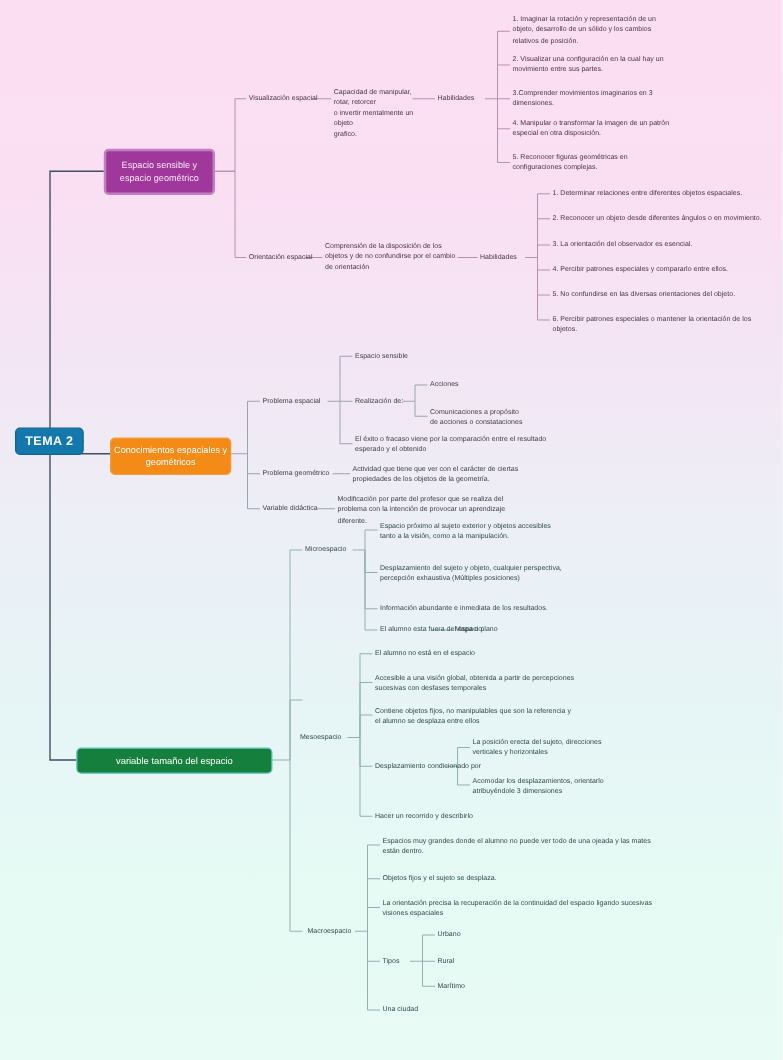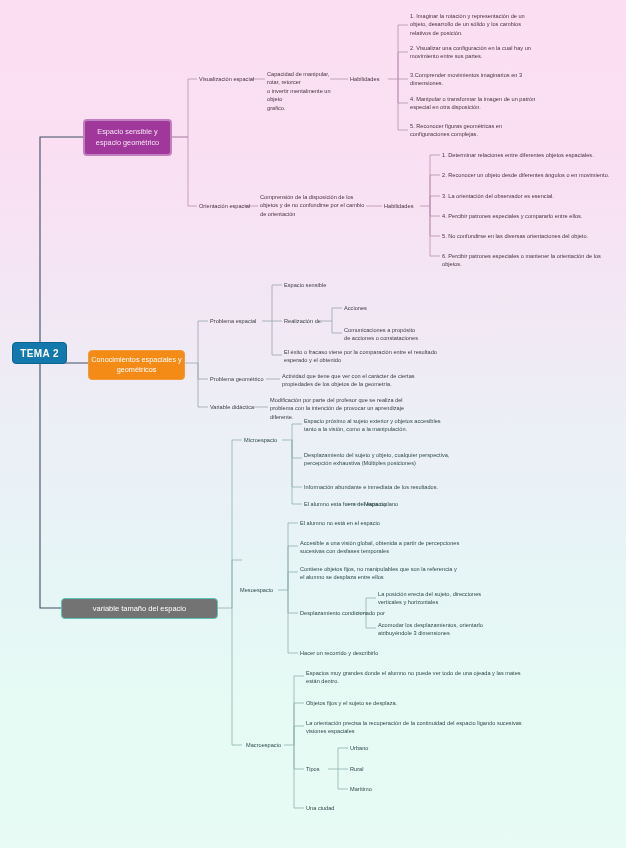--- a/index.html
+++ b/index.html
@@ -18,21 +18,21 @@
            justify-content:center;text-align:center;border-radius:4px;}
   .n-root{left:12px;top:342px;width:55px;height:22px;background:#1379ad;
           border:1px solid #0f6492;color:#ffffff;font-size:10px;font-weight:bold;}
   .n-root span{letter-spacing:.4px;}
   .n-purple{left:83px;top:119px;width:89px;height:37px;background:#a0379b;
             border:2px solid #c27fc0;color:#f6e6f4;font-size:7.3px;line-height:1.45;
             padding:2px 6px;}
   .n-orange{left:88px;top:350px;width:97px;height:30px;background:#f58b17;
             border:1px solid #f09a3a;color:#ffffff;font-size:7.3px;line-height:1.4;
             padding:1px 2px;}
-  .n-teal{left:61px;top:598px;width:157px;height:21px;background:#737373;
+  .n-teal{left:61px;top:598px;width:157px;height:21px;background:#15803d;
           border:1px solid #5cc2ba;color:#ffffff;font-size:7.5px;padding:1px 3px;}
 
   
   .lbl{position:absolute;font-size:5.6px;line-height:1.5;color:#3a3a3a;
        white-space:pre-line;letter-spacing:.02px;}
   .lbl.pink{color:#4a3340;}
   .lbl.mid{color:#3d3d46;}
   .lbl.teal{color:#2f4a4a;}
 </style>
 </head>

